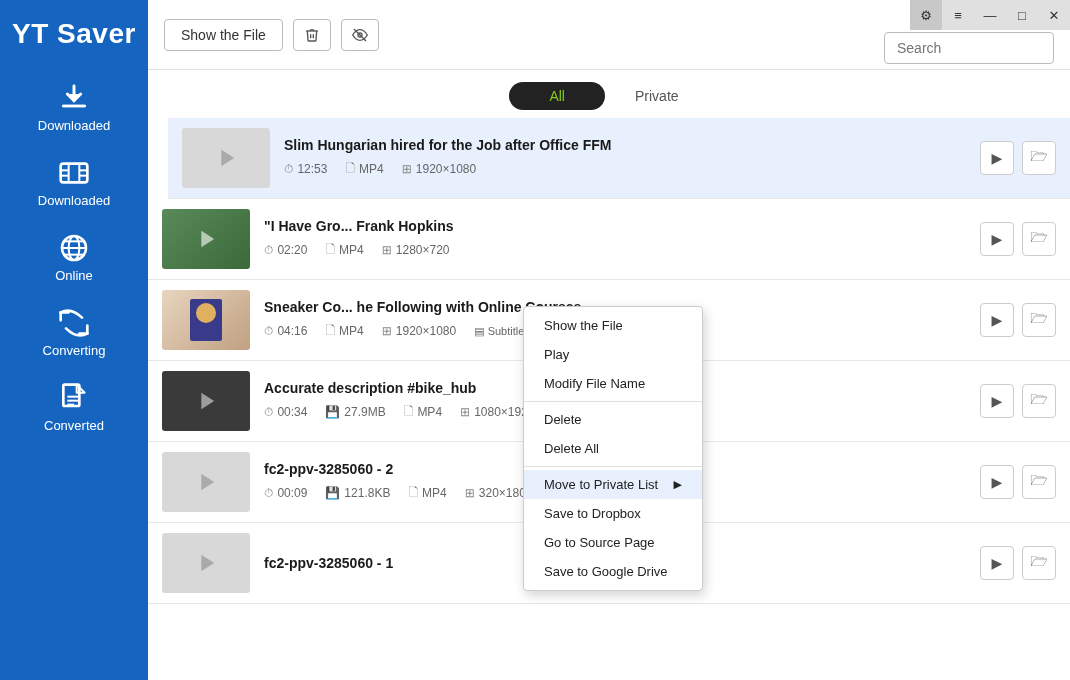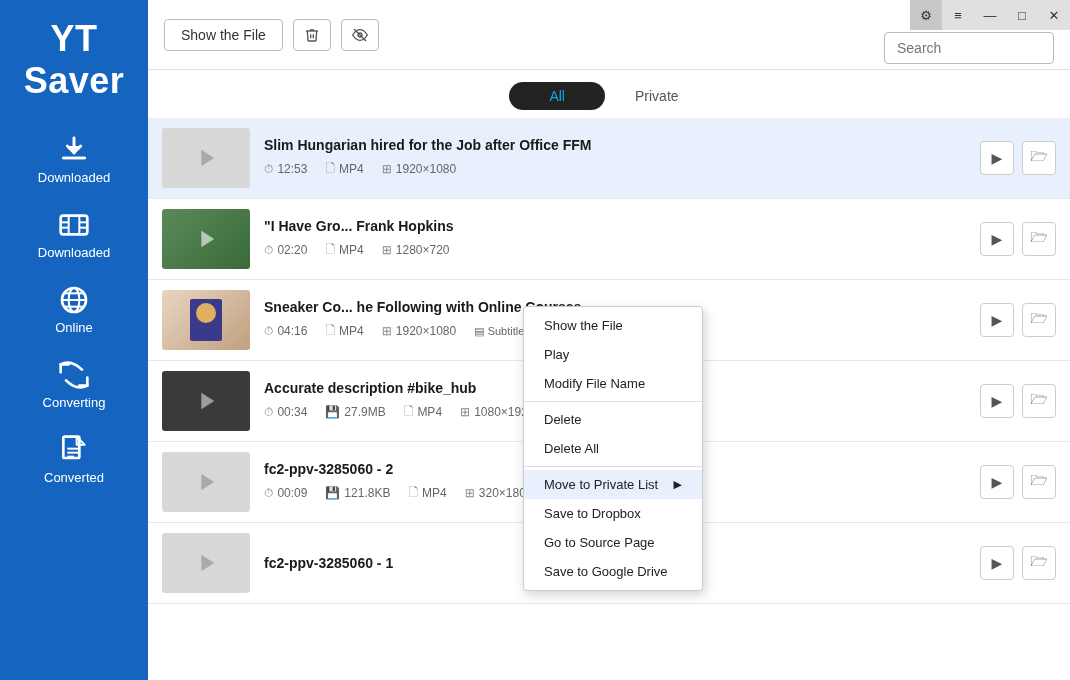--- a/index.html
+++ b/index.html
@@ -10,21 +10,21 @@
       width: 148px;
       min-width: 148px;
       background: #1565c0;
       display: flex;
       flex-direction: column;
       align-items: center;
       padding-top: 0;
       color: white;
     }
     .sidebar-title {
-      font-size: 36px;
+      font-size: 28px;
       font-weight: 700;
       color: white;
       padding: 18px 0 18px 0;
       letter-spacing: 0.5px;
       text-align: center;
       width: 100%;
     }
     .sidebar-item {
       width: 100%;
       display: flex;
@@ -103,21 +103,21 @@
     .tabbar {
       display: flex;
       align-items: center;
       justify-content: center;
       padding: 12px 0 8px 0;
       background: #fff;
       gap: 0;
     }
     .tab-all {
       background: #222;
-      color: #0ea5e9;
+      color: #84cc16;
       border-radius: 20px;
       padding: 6px 40px;
       font-size: 14px;
       cursor: pointer;
     }
     .tab-private {
       background: transparent;
       color: #555;
       padding: 6px 30px;
       font-size: 14px;
@@ -128,21 +128,21 @@
     .list { flex: 1; overflow-y: auto; position: relative; }
     .list-item {
       display: flex;
       align-items: center;
       border-bottom: 1px solid #e8e8e8;
       padding: 10px 14px;
       background: #fff;
       min-height: 80px;
       position: relative;
     }
-    .list-item.selected { background: #e8f0fe; }
+    .list-item.selected { background: #e8f0fe; margin-left: 20px; }
     .thumb {
       width: 88px; height: 60px;
       background: #ddd;
       border-radius: 3px;
       flex-shrink: 0;
       display: flex; align-items: center; justify-content: center;
       overflow: hidden;
     }
     .thumb svg { width: 28px; height: 28px; fill: #aaa; }
     .item-info {

